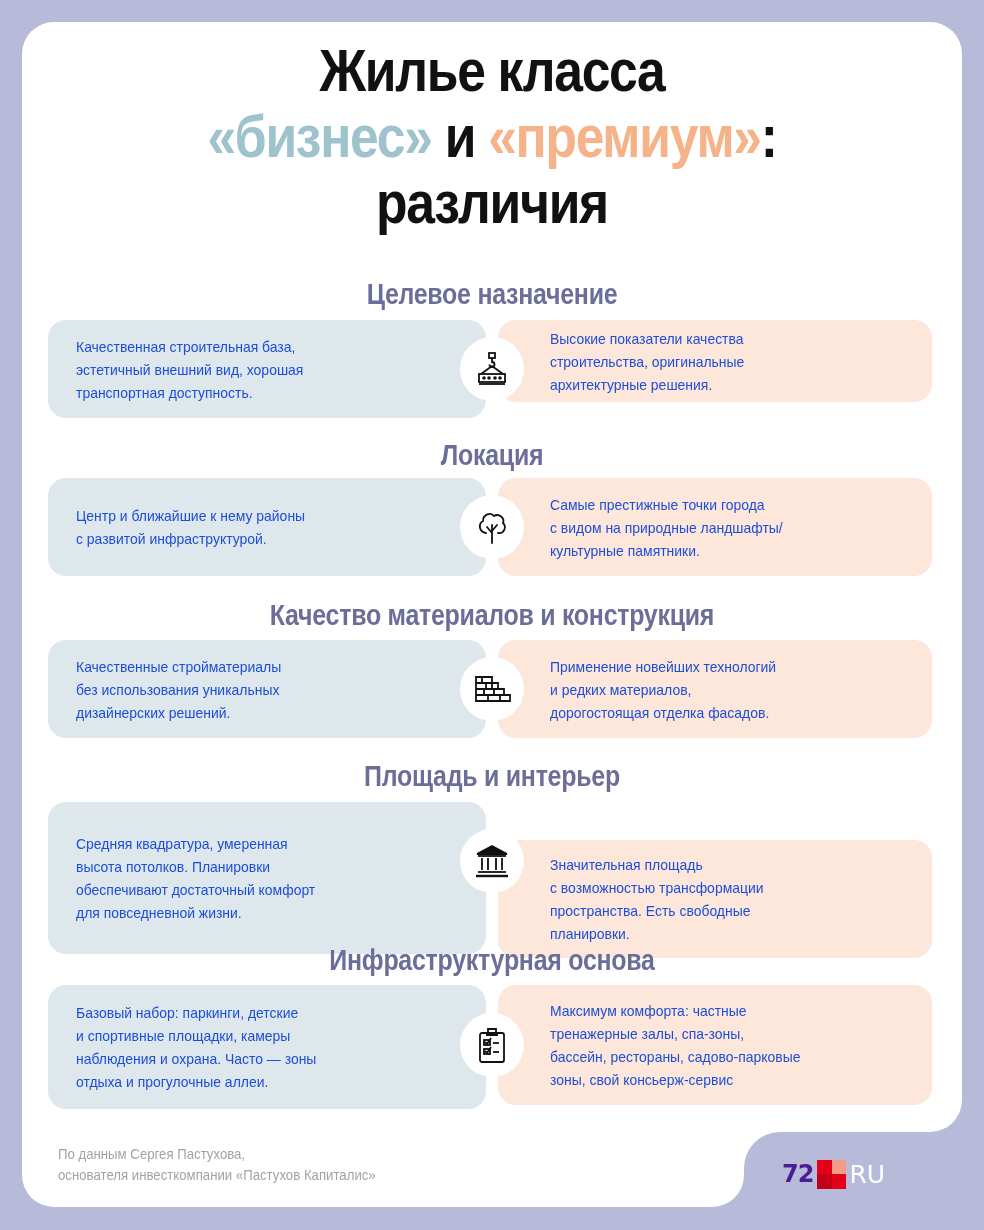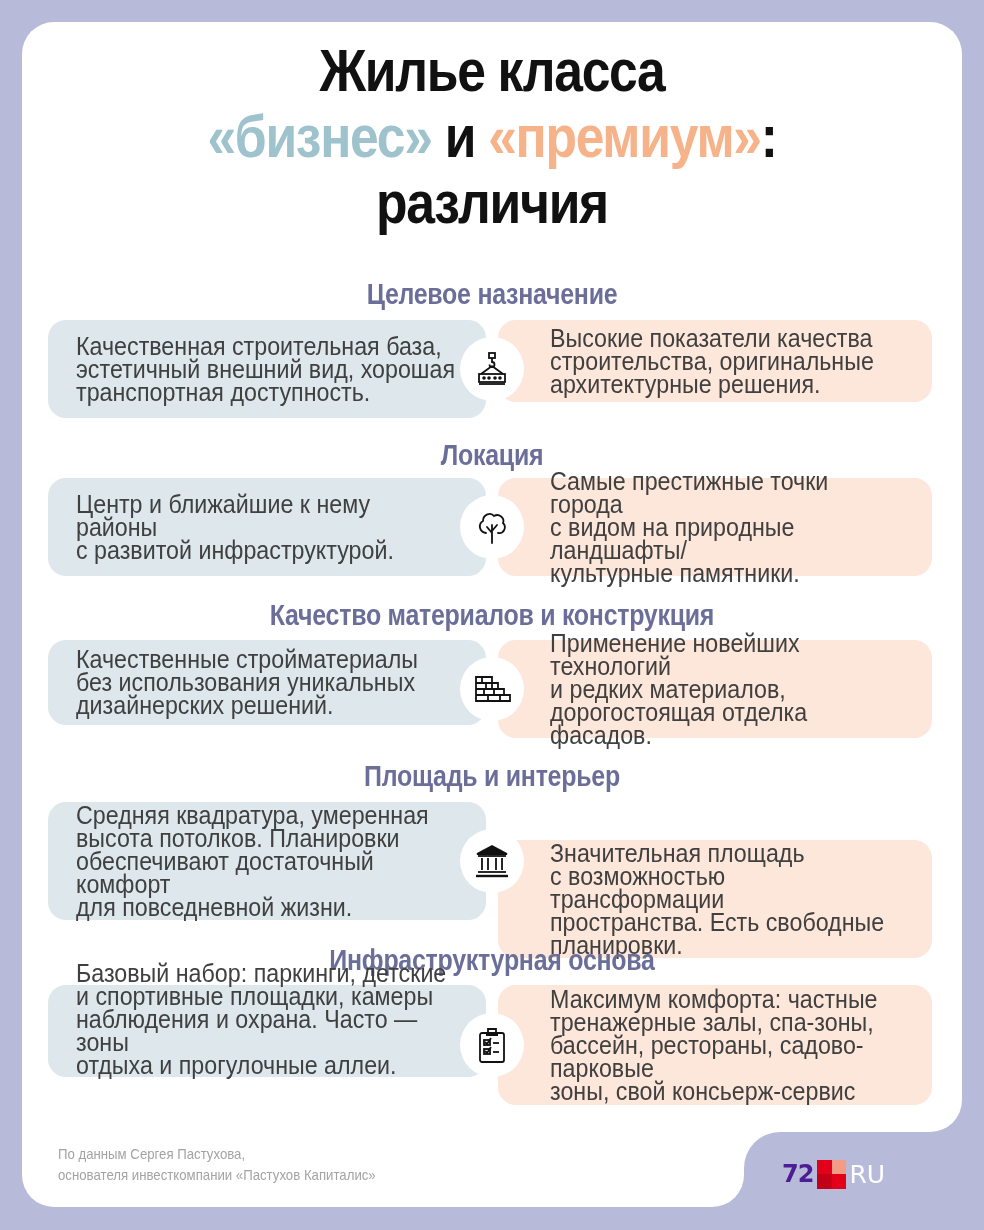--- a/index.html
+++ b/index.html
@@ -63,23 +63,23 @@
     transform: scaleX(0.86);
     transform-origin: center top;
     letter-spacing: -0.3px;
   }
   .box {
     position: absolute;
     border-radius: 18px;
     box-sizing: border-box;
     display: flex;
     align-items: center;
-    font-size: 25px;
+    font-size: 15px;
     line-height: 23px;
-    color: #404040;
+    color: #1d4ed8;
   }
   .box .txt { display: block; transform: scaleX(0.93); transform-origin: left center; white-space: pre-line; }
   .box.left { left: 48px; width: 438px; background: #dde7ec; padding-left: 28px; }
   .box.right { left: 498px; width: 434px; background: #fde6da; padding-left: 52px; }
   .icon-circle {
     position: absolute;
     left: 460px;
     width: 64px; height: 64px;
     border-radius: 50%;
     background: #ffffff;
@@ -160,39 +160,39 @@
 культурные памятники.</span>
   </div>
 <div class="icon-circle" style="top:495px;">
   <svg viewBox="0 0 40 40" fill="none" stroke="#111" stroke-width="1.8" stroke-linecap="round">
     <path d="M14 26 C7 25 6 17 11 14 C11 7 19 5 22 9 C27 6 33 11 31 16 C35 20 32 27 26 26"></path>
     <path d="M20 36 V18 M20 26 L15 20 M20 24 L25 18"></path>
   </svg>
 </div>
 
 <div class="section-heading" style="top:599px;">Качество материалов и конструкция</div>
-<div class="box left" style="top:640px;height:85px;">
+<div class="box left" style="top:640px;height:98px;">
     <span class="txt">Качественные стройматериалы
 без использования уникальных
 дизайнерских решений.</span>
   </div>
 <div class="box right" style="top:640px;height:98px;align-items:center;">
     <span class="txt">Применение новейших технологий
 и редких материалов,
 дорогостоящая отделка фасадов.</span>
   </div>
 <div class="icon-circle" style="top:657px;">
   <svg viewBox="0 0 40 40" fill="none" stroke="#111" stroke-width="1.8">
     <path d="M4 8 H20 V14 H4 Z M4 14 H26 V20 H4 Z M4 20 H32 V26 H4 Z M4 26 H38 V32 H4 Z"></path>
     <path d="M10 8 V14 M14 14 V20 M20 14 V20 M12 20 V26 M22 20 V26 M16 26 V32 M28 26 V32"></path>
   </svg>
 </div>
 
 <div class="section-heading" style="top:760px;">Площадь и интерьер</div>
-<div class="box left" style="top:802px;height:118px;">
+<div class="box left" style="top:802px;height:152px;">
     <span class="txt">Средняя квадратура, умеренная
 высота потолков. Планировки
 обеспечивают достаточный комфорт
 для повседневной жизни.</span>
   </div>
 <div class="box right" style="top:840px;height:118px;">
     <span class="txt">Значительная площадь
 с возможностью трансформации
 пространства. Есть свободные
 планировки.</span>
@@ -201,21 +201,21 @@
   <svg viewBox="0 0 40 40" fill="none" stroke="#111" stroke-width="1.8">
     <path d="M5 13 L20 5 L35 13 Z" fill="#111"></path>
     <line x1="6" y1="15" x2="34" y2="15"></line>
     <path d="M10 17 V29 M16 17 V29 M24 17 V29 M30 17 V29"></path>
     <line x1="6" y1="31" x2="34" y2="31"></line>
     <line x1="4" y1="35" x2="36" y2="35" stroke-width="2.4"></line>
   </svg>
 </div>
 
 <div class="section-heading" style="top:944px;">Инфраструктурная основа</div>
-<div class="box left" style="top:985px;height:92px;align-items:flex-end;">
+<div class="box left" style="top:985px;height:124px;">
     <span class="txt">Базовый набор: паркинги, детские
 и спортивные площадки, камеры
 наблюдения и охрана. Часто — зоны
 отдыха и прогулочные аллеи.</span>
   </div>
 <div class="box right" style="top:985px;height:120px;">
     <span class="txt">Максимум комфорта: частные
 тренажерные залы, спа-зоны,
 бассейн, рестораны, садово-парковые
 зоны, свой консьерж-сервис</span>

